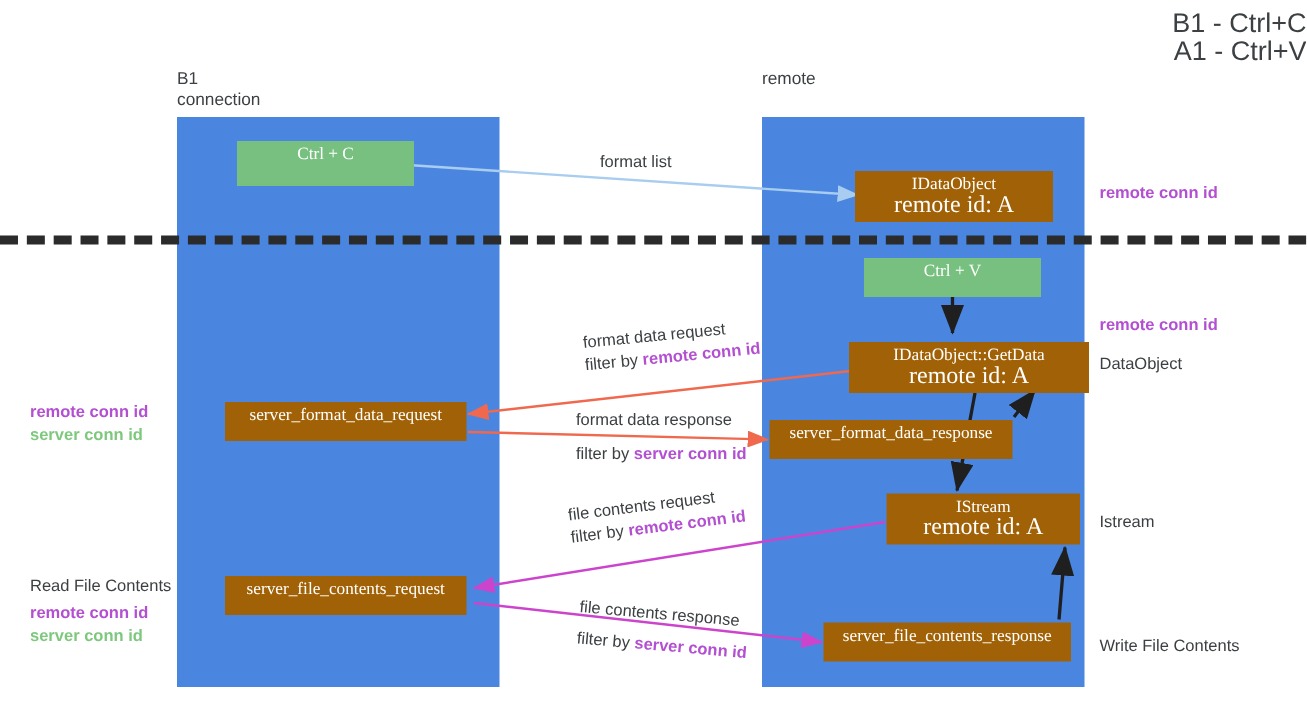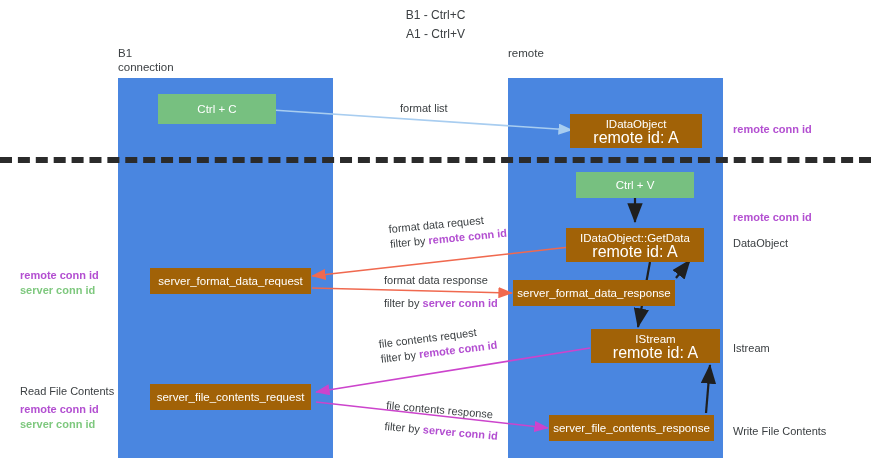--- a/index.html
+++ b/index.html
@@ -13,22 +13,22 @@
     height: 467px;
     background: #ffffff;
     font-family: "Liberation Sans", sans-serif;
     overflow: hidden;
   }
   .abs { position: absolute; }
 
   
   #title {
     left: 0; top: 6px; width: 871px;
-    text-align: center;
-    font-size: 12px;
+    text-align: right;
+    font-size: 18px;
     color: #3c4043;
     line-height: 19px;
     z-index: 6;
   }
 
   
   .col-head {
     font-size: 11.5px;
     color: #3c4043;
     line-height: 14px;
@@ -58,27 +58,27 @@
     z-index: 4;
     pointer-events: none;
   }
 
   
   .node {
     box-sizing: border-box;
     display: flex;
     flex-direction: column;
     align-items: center;
-    justify-content: center;
     color: #ffffff;
     font-size: 11.5px;
     line-height: 14px;
     text-align: center;
     z-index: 5;
     padding: 2px 4px;
+    font-family: Liberation Serif, serif;
   }
   .node.green { background: #77c080; }
   .node.orange { background: #a16207; }
   .node .l2 { font-size: 16px; }
 
   
   .edge-label {
     font-size: 11px;
     color: #3c4043;
     line-height: 15px;
@@ -166,21 +166,21 @@
 
   <div class="abs node orange" style="left:570px; top:114px; width:132px; height:34px;">
     <div>IDataObject</div>
     <div class="l2">remote id: A</div>
   </div>
 
   <div class="abs node green" style="left:576px; top:172px; width:118px; height:26px;">
     <div>Ctrl + V</div>
   </div>
 
-  <div class="abs node orange" style="left:566px; top:228px; width:138px; height:34px;">
+  <div class="abs node orange" style="left:566px; top:228px; width:160px; height:34px;">
     <div>IDataObject::GetData</div>
     <div class="l2">remote id: A</div>
   </div>
 
   <div class="abs node orange" style="left:150px; top:268px; width:161px; height:26px;">
     <div>server_format_data_request</div>
   </div>
 
   <div class="abs node orange" style="left:513px; top:280px; width:162px; height:26px;">
     <div>server_format_data_response</div>

